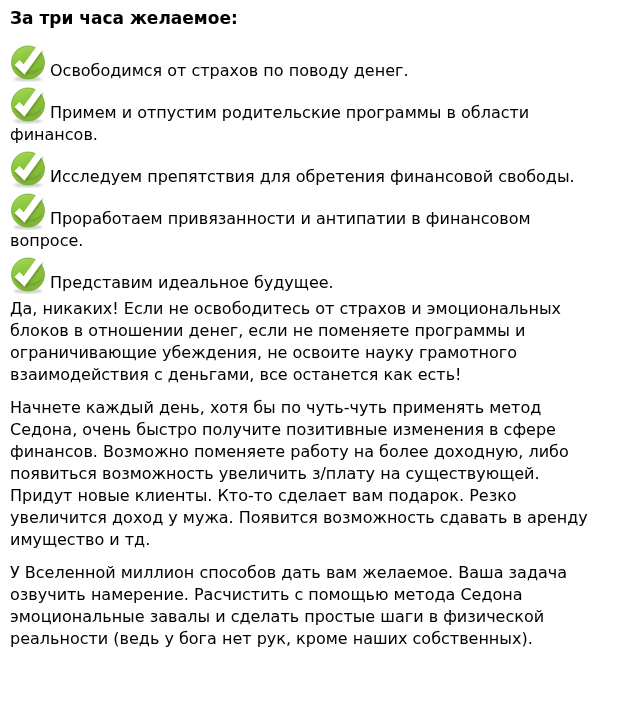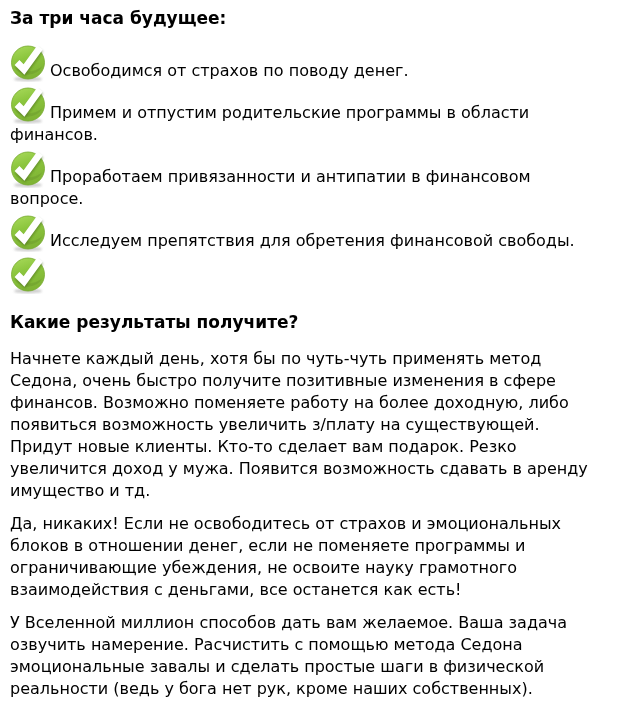--- a/index.html
+++ b/index.html
@@ -67,52 +67,51 @@
 
       <path d="M7.5 20.5 L14.5 27.5 L30.5 5.5" fill="none" stroke="rgba(60,90,20,0.45)" stroke-width="6.5" filter="url(#softBlur)"></path>
 
       <path d="M7 18.5 L14 25.5 L30 3.5" fill="none" stroke="#ffffff" stroke-width="6.8" stroke-linecap="butt" stroke-linejoin="miter"></path>
     </g>
   </defs>
 </svg>
 
 <div class="page">
 
-  <div class="section-heading">За три часа будущее:</div>
+  <div class="section-heading">За три часа желаемое:</div>
 
   <p class="check-item">
     <svg class="check-icon" viewBox="0 0 36 38">
         <use href="#checkIcon"></use>
       </svg><span>Освободимся от страхов по поводу денег.</span>
   </p>
 
   <p class="check-item">
     <svg class="check-icon" viewBox="0 0 36 38">
         <use href="#checkIcon"></use>
       </svg><span>Примем и отпустим родительские программы в области финансов.</span>
   </p>
 
   <p class="check-item">
     <svg class="check-icon" viewBox="0 0 36 38">
         <use href="#checkIcon"></use>
-      </svg><span>Проработаем привязанности и антипатии в финансовом вопросе.</span>
+      </svg><span>Исследуем препятствия для обретения финансовой свободы.</span>
   </p>
 
   <p class="check-item">
     <svg class="check-icon" viewBox="0 0 36 38">
         <use href="#checkIcon"></use>
-      </svg><span>Исследуем препятствия для обретения финансовой свободы.</span>
+      </svg><span>Проработаем привязанности и антипатии в финансовом вопросе.</span>
   </p>
 
 
   <p class="check-item">
     <svg class="check-icon" viewBox="0 0 36 38">
         <use href="#checkIcon"></use>
-      </svg>
+      </svg><span>Представим идеальное будущее.</span>
   </p>
 
-  <div class="section-heading second">Какие результаты получите?</div>
 
+  <p class="para">Да, никаких! Если не освободитесь от страхов и эмоциональных блоков в отношении денег, если не поменяете программы и ограничивающие убеждения, не освоите науку грамотного взаимодействия с деньгами, все останется как есть!</p>
   <p class="para">Начнете каждый день, хотя бы по чуть-чуть применять метод Седона, очень быстро получите позитивные изменения в сфере финансов. Возможно поменяете работу на более доходную, либо появиться возможность увеличить з/плату на существующей. Придут новые клиенты. Кто-то сделает вам подарок. Резко увеличится доход у мужа. Появится возможность сдавать в аренду имущество и тд.</p>
-  <p class="para">Да, никаких! Если не освободитесь от страхов и эмоциональных блоков в отношении денег, если не поменяете программы и ограничивающие убеждения, не освоите науку грамотного взаимодействия с деньгами, все останется как есть!</p>
   <p class="para">У Вселенной миллион способов дать вам желаемое. Ваша задача озвучить намерение. Расчистить с помощью метода Седона эмоциональные завалы и сделать простые шаги в физической реальности (ведь у бога нет рук, кроме наших собственных).</p>
 
 </div>
 
 </body></html>

